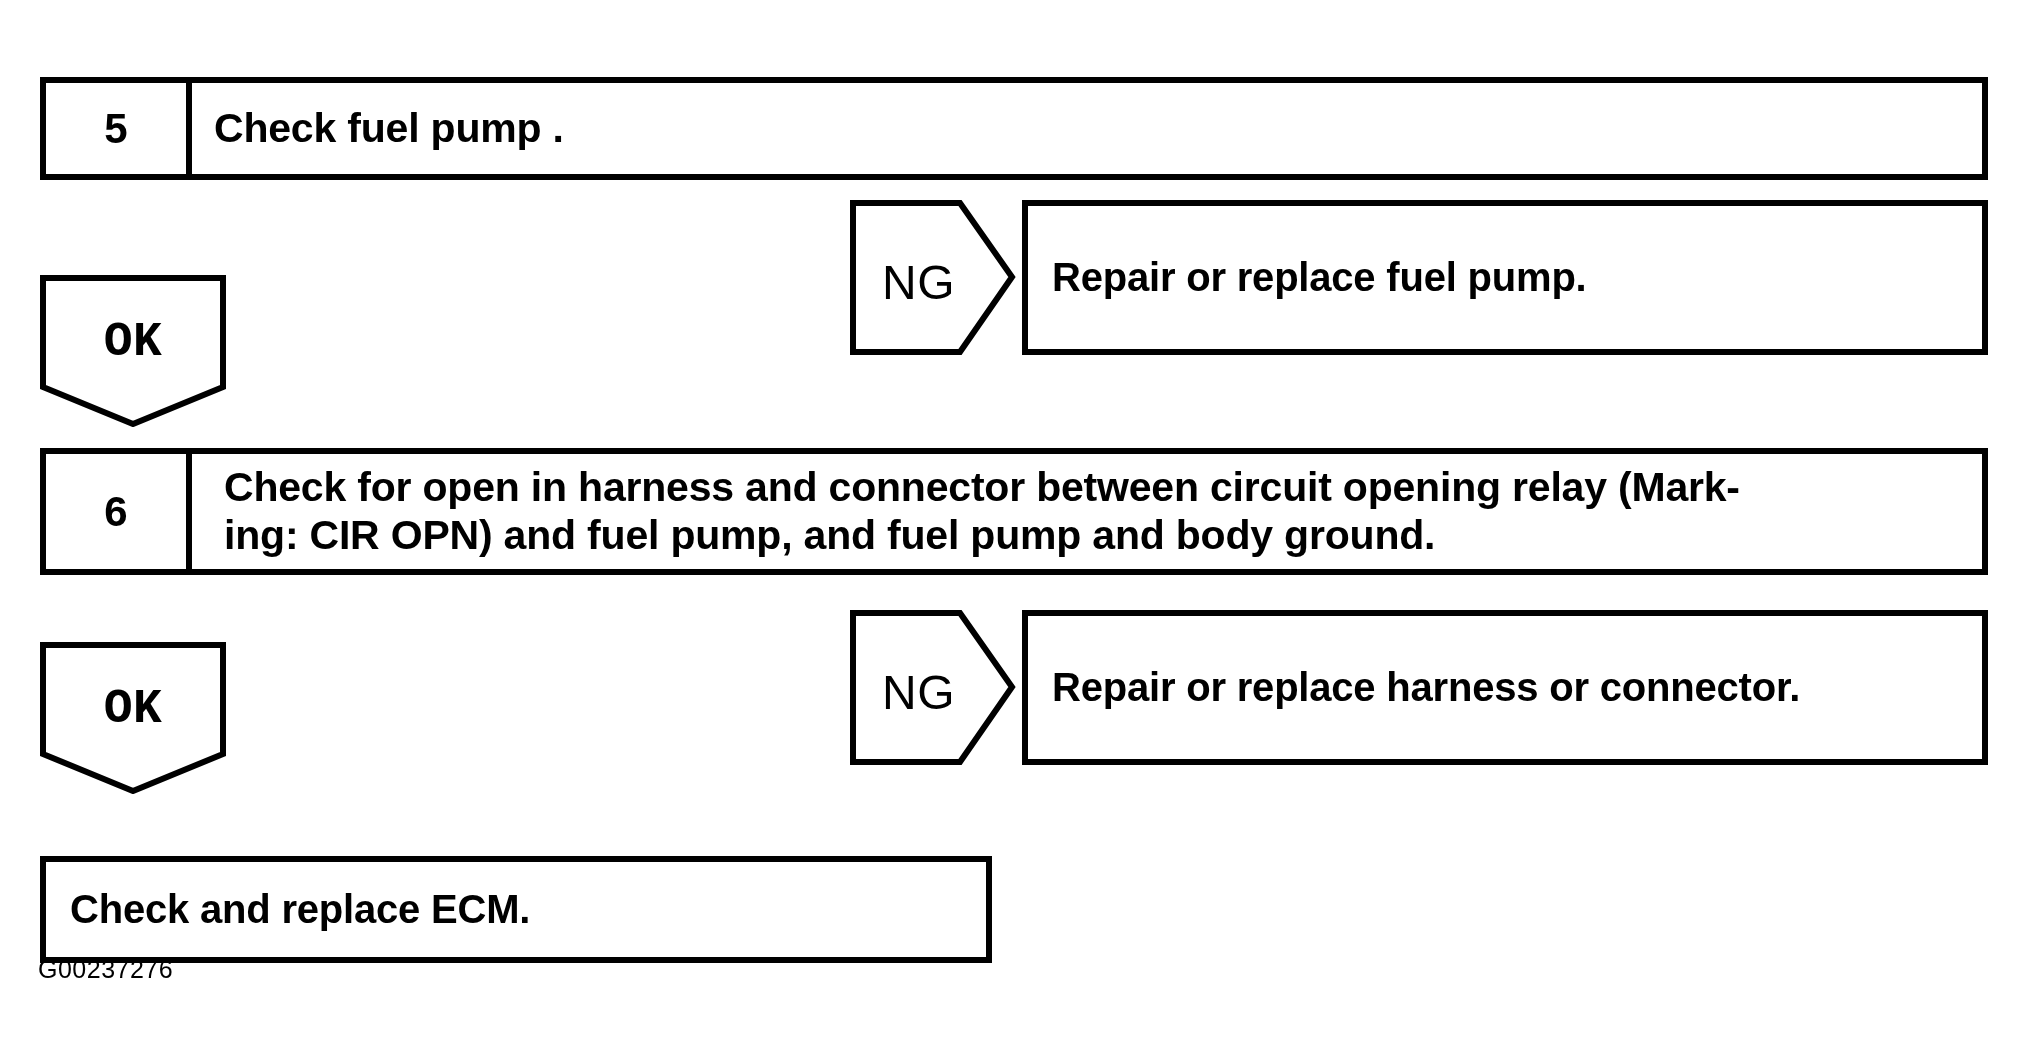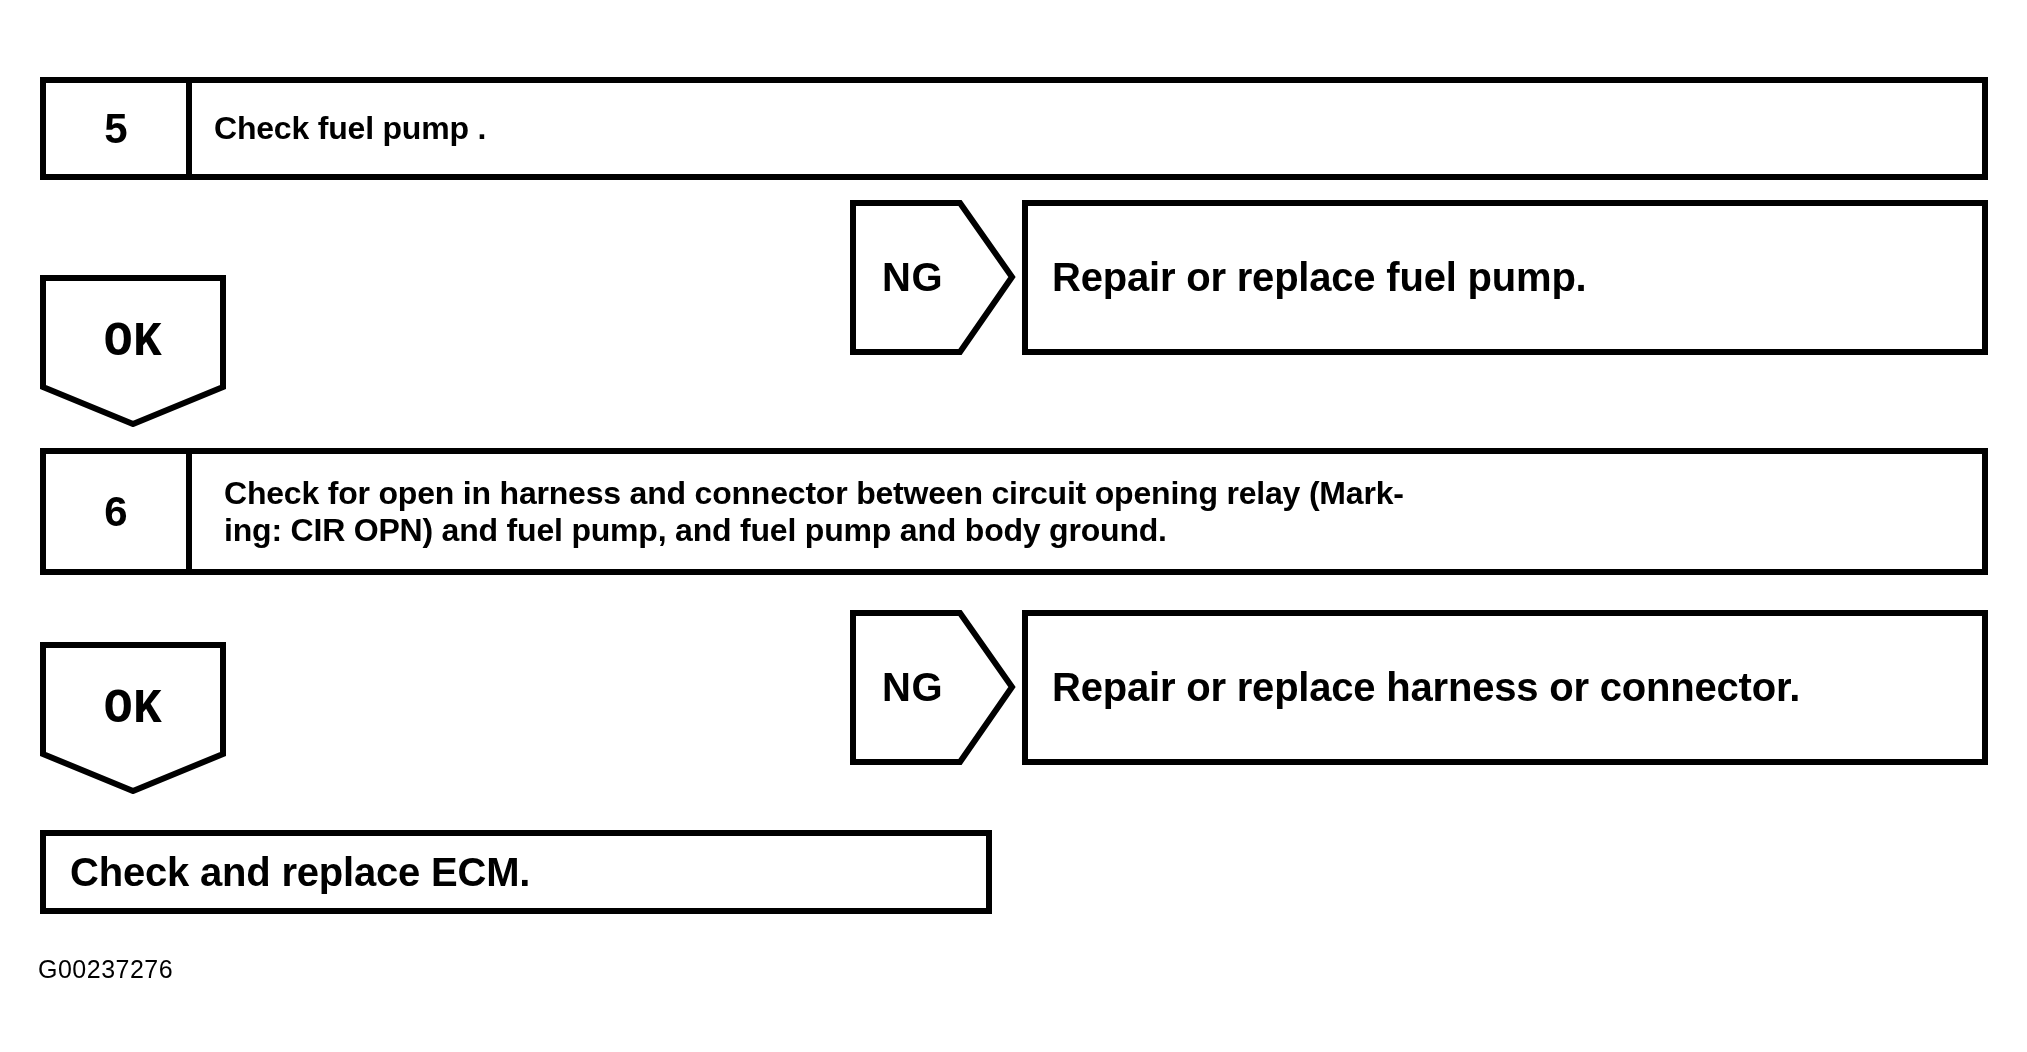--- a/index.html
+++ b/index.html
@@ -45,21 +45,21 @@
     font-size: 42px;
     letter-spacing: 0px;
   }
   .step-text {
     flex: 1 1 auto;
     display: flex;
     align-items: center;
     padding-left: 22px;
     padding-right: 14px;
     font-weight: bold;
-    font-size: 32px;
+    font-size: 41px;
     line-height: 1.15;
     letter-spacing: -0.2px;
   }
   .step-text.two-line {
     align-items: center;
     padding-left: 32px;
   }
 
   
   .plain-box {
@@ -95,22 +95,22 @@
   
   .ng-shape {
     position: absolute;
   }
   .ng-shape svg { display: block; }
   .ng-shape .label {
     position: absolute;
     left: 0;
     top: 0;
     width: 100%;
-    font-weight: bold;
-    font-size: 40px;
+    font-weight: normal;
+    font-size: 48px;
     letter-spacing: 0.5px;
   }
 
   
   .fig-id {
     position: absolute;
     font-family: "Liberation Sans", sans-serif;
     font-size: 25px;
     font-weight: normal;
     letter-spacing: 0.5px;
@@ -167,19 +167,19 @@
     <svg width="166" height="155" viewBox="0 0 166 155">
       <polygon points="3,3 110,3 162,77 110,152 3,152" fill="#ffffff" stroke="#000000" stroke-width="6" stroke-linejoin="miter"></polygon>
     </svg>
     <div class="label" style="top:55px; text-align:left; padding-left:32px;">NG</div>
   </div>
 
   <div class="plain-box" style="left:1022px; top:610px; width:966px; height:155px;">
     <span>Repair or replace harness or connector.</span>
   </div>
 
-  <div class="plain-box" style="left:40px; top:830px; width:952px; height:84px;">
+  <div class="plain-box" style="left:40px; top:856px; width:952px; height:107px;">
     <span>Check and replace ECM.</span>
   </div>
 
   <div class="fig-id" style="left:38px; top:955px;">G00237276</div>
 
 </div>
 
 </body></html>

